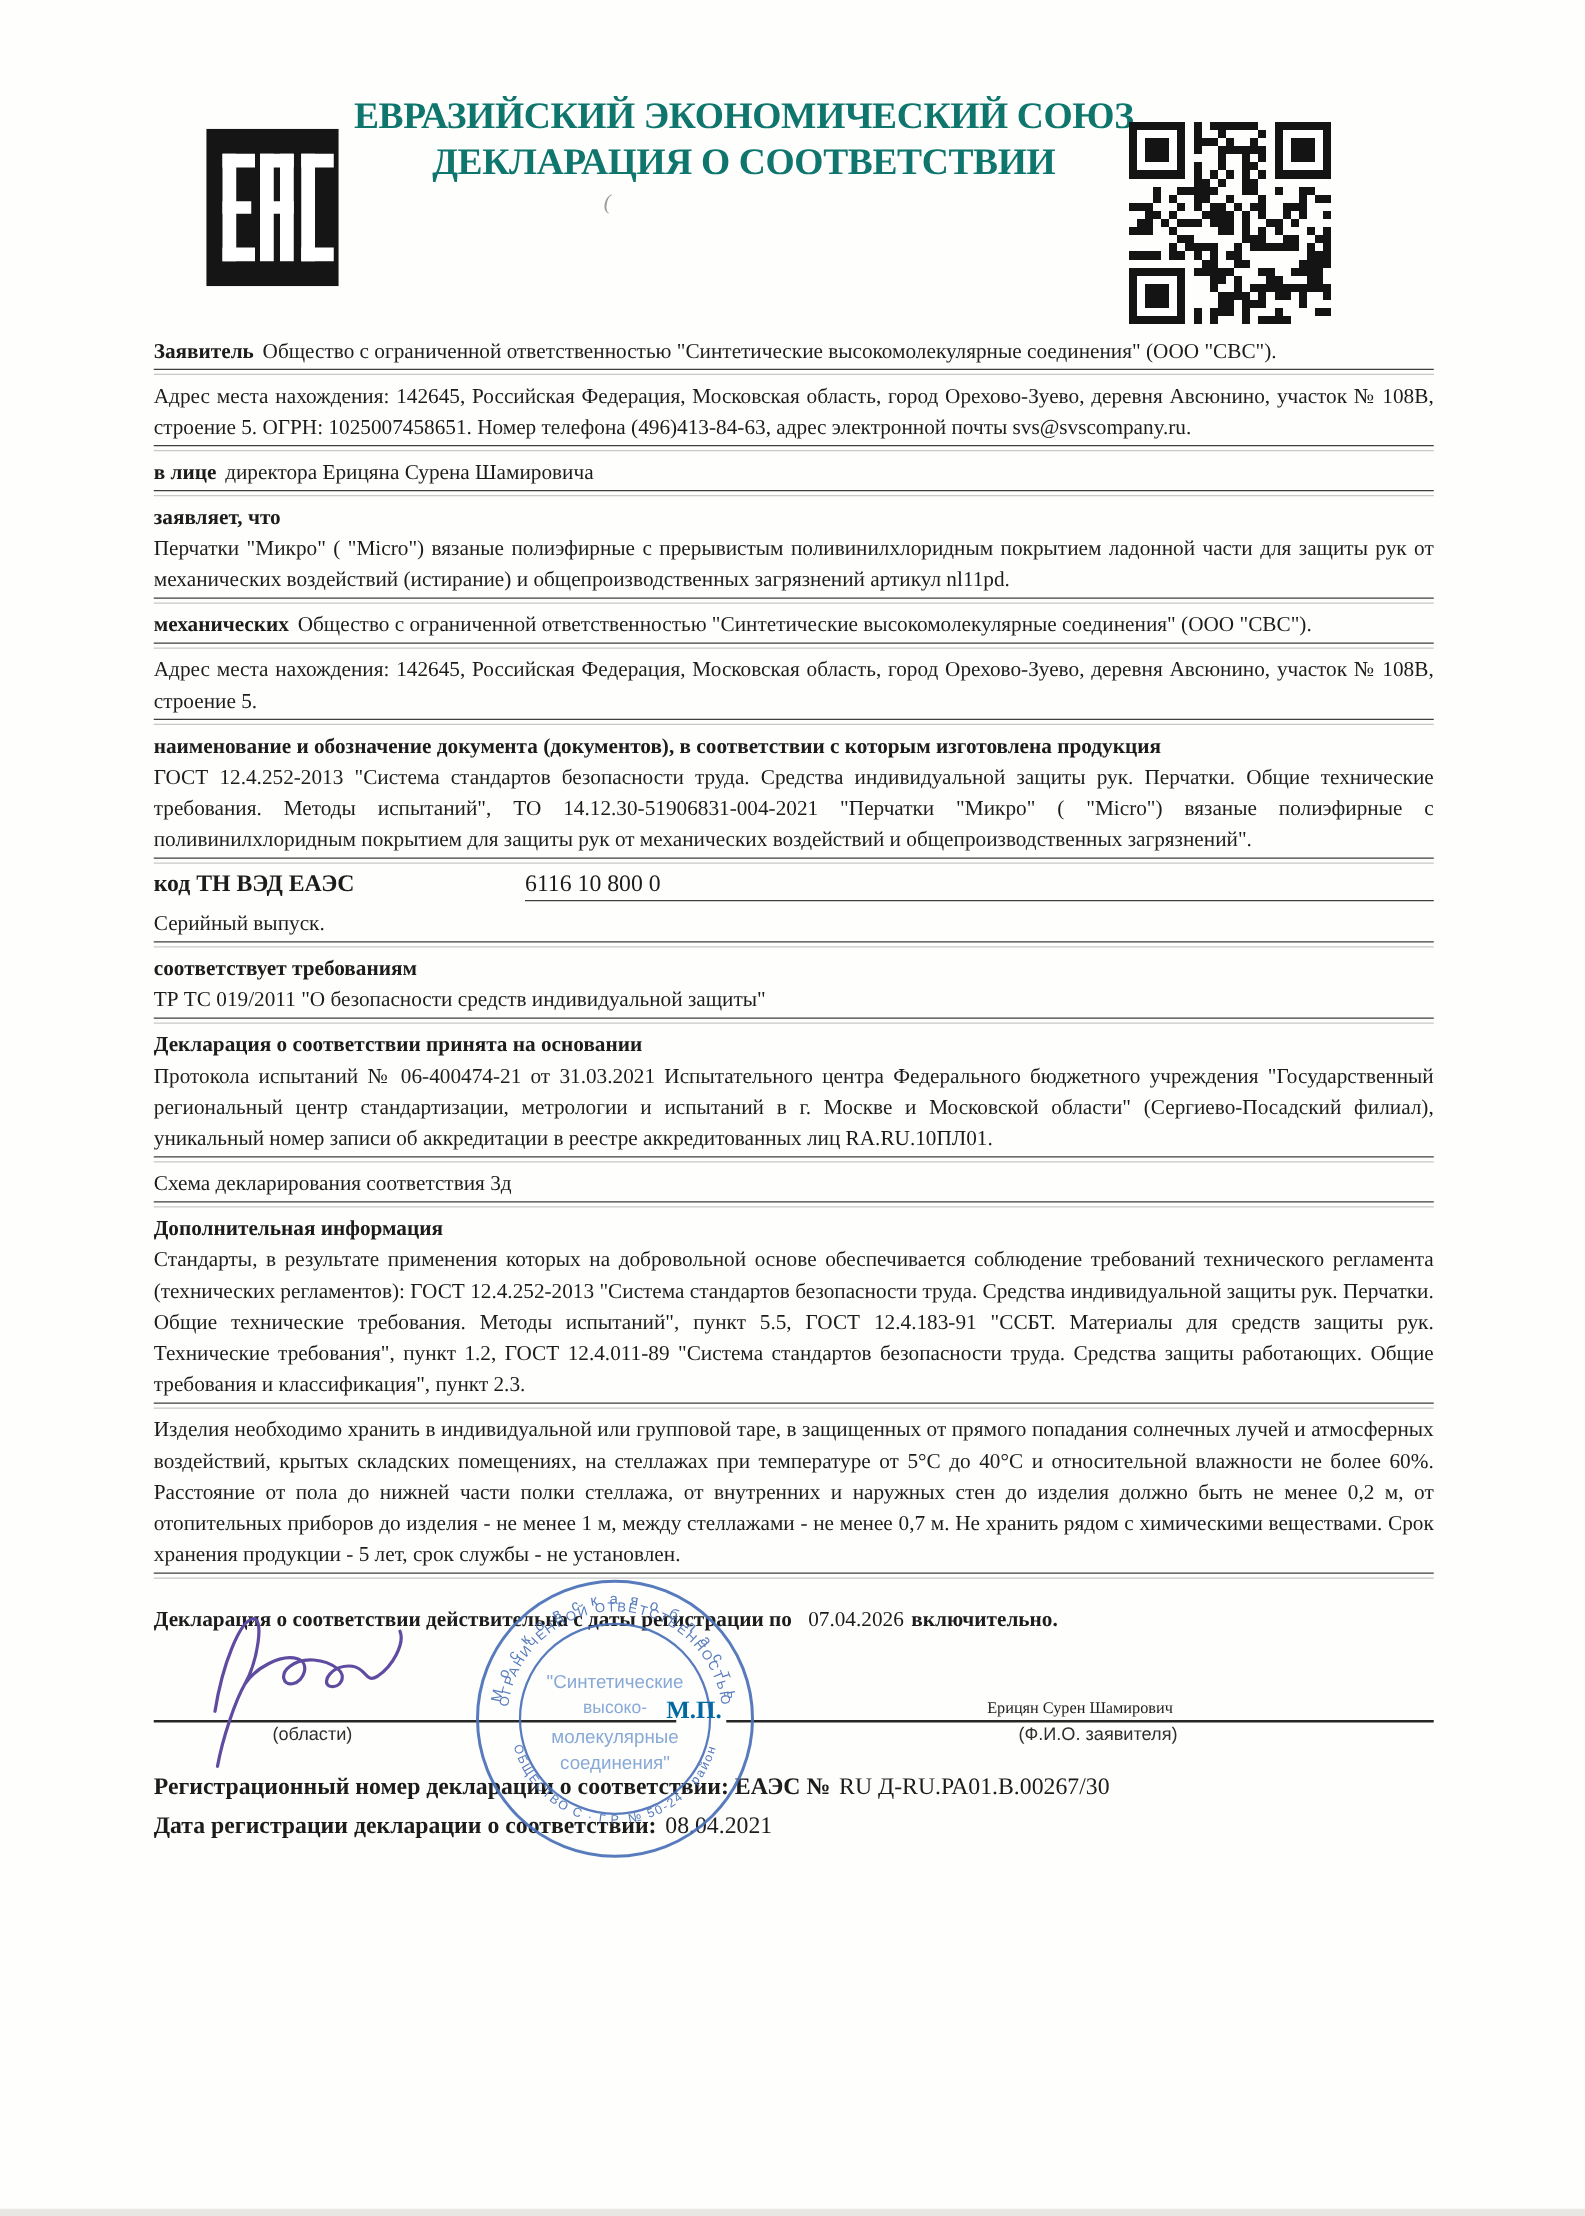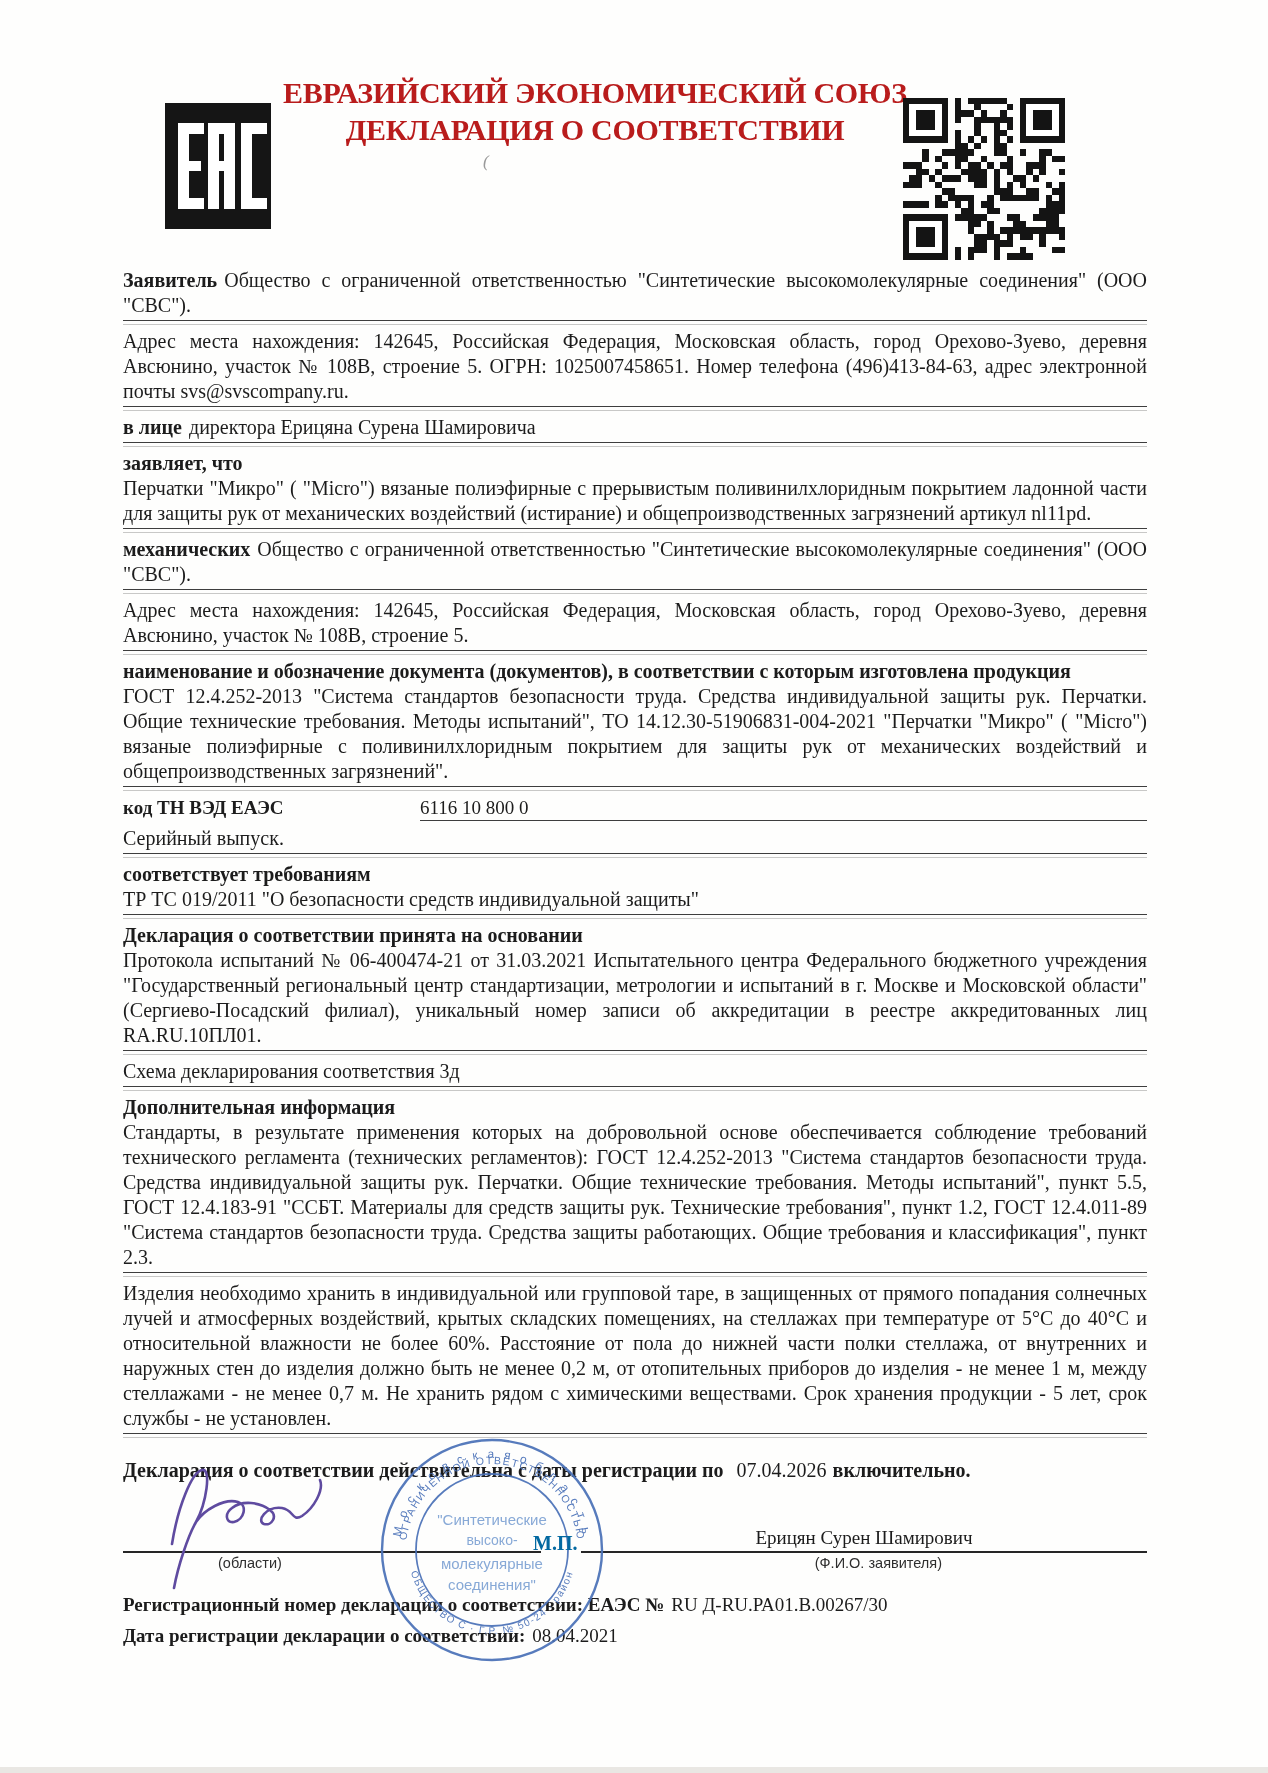--- a/index.html
+++ b/index.html
@@ -1,45 +1,45 @@
 <!DOCTYPE html>
 <html><head>
 <meta charset="utf-8">
 <style>
   html,body{margin:0;padding:0;background:#8a8a8a;}
   .page{position:relative;width:1268px;height:1773px;margin:0 auto;background:#fefefd;
         font-family:"Liberation Serif",serif;color:#1c1c1c;overflow:hidden;}
   
   .eac-logo{position:absolute;left:165px;top:103px;width:106px;height:126px;}
   .titles{position:absolute;left:250px;top:74px;width:690px;text-align:center;}
-  .titles h1{margin:0;font-size:30px;line-height:37px;font-weight:bold;letter-spacing:-0.3px;color:#b91c1c;}
+  .titles h1{margin:0;font-size:30px;line-height:37px;font-weight:bold;letter-spacing:-0.3px;color:#0f766e;}
   .qr{position:absolute;left:903px;top:97px;width:162px;height:163px;}
   .artifact{position:absolute;left:483px;top:152px;font-size:17px;color:#9a9a9a;font-style:italic;}
   
   .content{position:absolute;left:123px;top:268px;width:1024px;}
-  .para{margin:0;font-size:20px;line-height:25px;text-align:justify;}
+  .para{margin:0;font-size:17px;line-height:25px;text-align:justify;}
   .para b{margin-right:7px;}
   .bold-line{font-weight:bold;text-align:left;}
   .rule{height:3px;border-top:1.2px solid #3e3e3e;border-bottom:1px solid rgba(62,62,62,.28);
         margin:2px 0 4px 0;}
   .tnved-row{display:flex;font-size:19px;line-height:25px;margin-bottom:5px;}
   .tnved-row .lbl{font-weight:bold;width:297px;flex:0 0 auto;}
   .tnved-row .val{flex:1;border-bottom:1.5px solid #3e3e3e;}
   .validity{margin-top:20px !important;font-weight:bold;text-align:left;}
   .validity .vdate{font-weight:normal;margin:0 6px;}
   
   .sig-block{position:relative;margin-top:12px;}
   .sig-row{display:flex;align-items:flex-end;height:58px;}
   .sig-left{width:418px;border-bottom:2px solid #262626;position:relative;height:100%;}
   .sig-svg{position:absolute;left:35px;bottom:-45px;overflow:visible;}
   .sig-mid{width:40px;position:relative;height:100%;}
   .mp{position:absolute;bottom:-2px;left:-8px;font-weight:bold;font-size:20px;color:#0369a1;z-index:6;}
   .sig-right{flex:1;border-bottom:2px solid #262626;display:flex;justify-content:center;
              align-items:flex-end;height:100%;}
-  .fio{font-size:19px;padding-bottom:2px;}
+  .fio{font-size:13px;padding-bottom:2px;}
   .sig-labels{display:flex;font-family:"Liberation Sans",sans-serif;font-size:14.5px;color:#2e2e2e;margin-top:2px;}
   .podpis-label{margin-left:95px;}
   .fio-label{margin-left:auto;margin-right:205px;}
   .stamp{position:absolute;left:252px;top:-62px;width:234px;height:234px;z-index:5;opacity:.93;pointer-events:none;}
   .registration{margin-top:18px;font-size:19px;line-height:31px;}
   .registration b{margin-right:7px;}
   .scan-edge{position:absolute;left:0;bottom:0;width:100%;height:6px;background:#e9e7e3;}
 </style>
 </head>
 <body>

